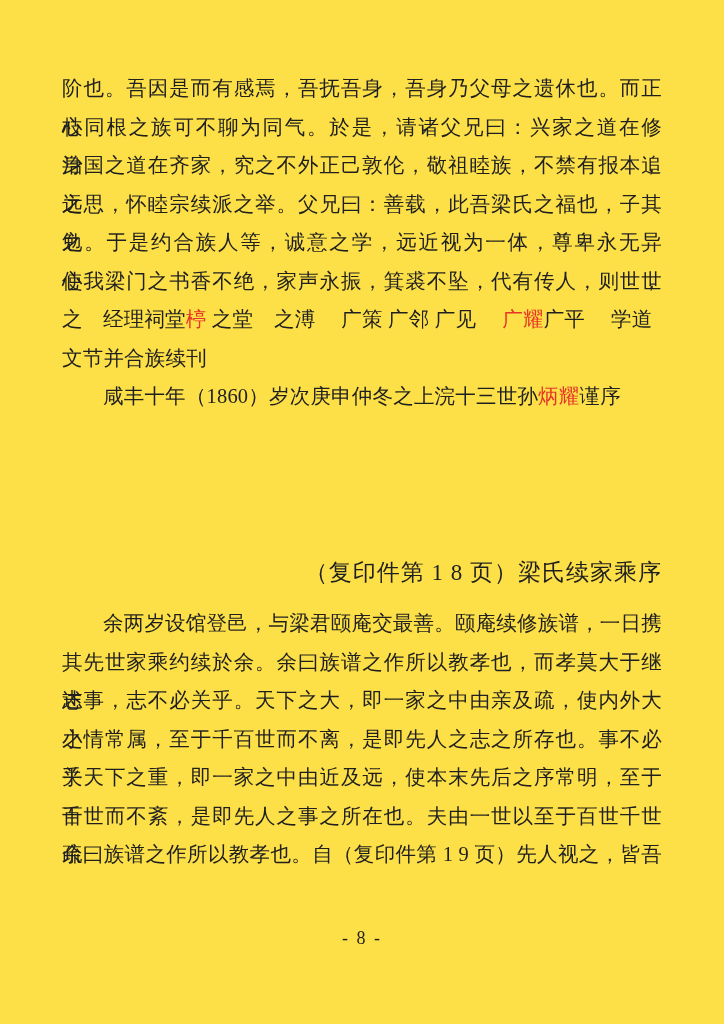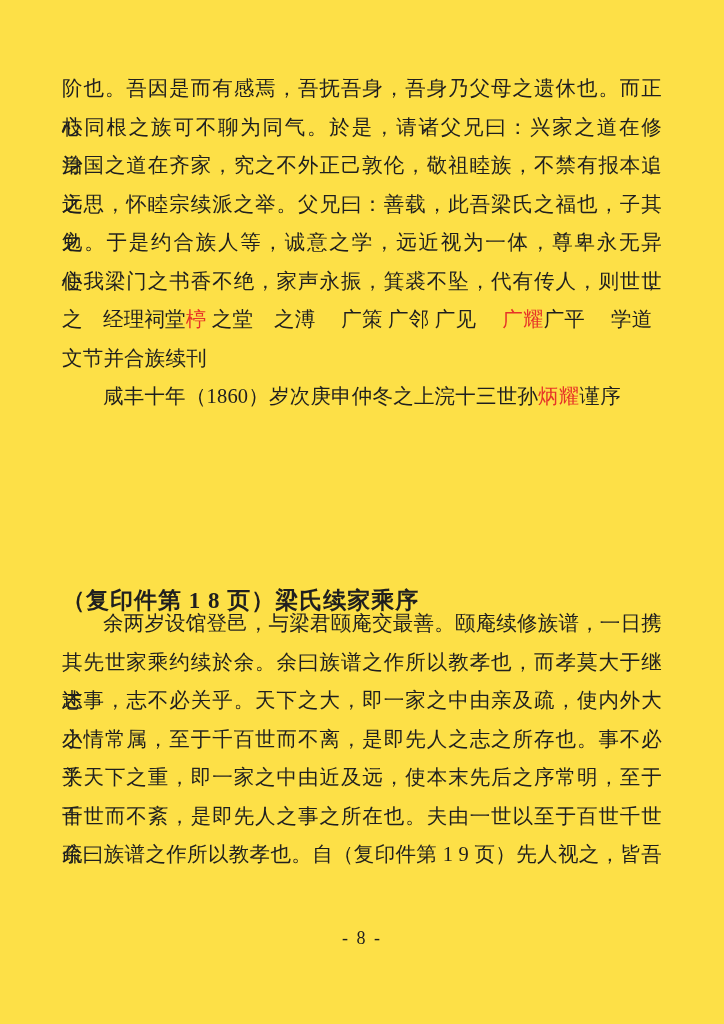--- a/index.html
+++ b/index.html
@@ -31,27 +31,26 @@
   }
   .line.fill { text-align-last: justify; }
   .line.indent { text-indent: 41px; }
   .red  { color: var(--red-text, #e63428); }
   .bold { font-weight: 400; }
   .heading {
     position: absolute;
     left: 62px;
     width: 600px;
     top: 555px;
-    text-align: left;
-    font-weight: 700;
+    text-align: right;
+    font-weight: 400;
     font-size: 23px;
     line-height: 36px;
     letter-spacing: 1px;
     white-space: pre-wrap;
-    margin-top: 28px;
   }
   .footer {
     position: absolute;
     left: 62px;
     width: 600px;
     top: 926px;
     text-align: center;
     font-size: 18px;
     line-height: 24px;
     letter-spacing: 2px;

